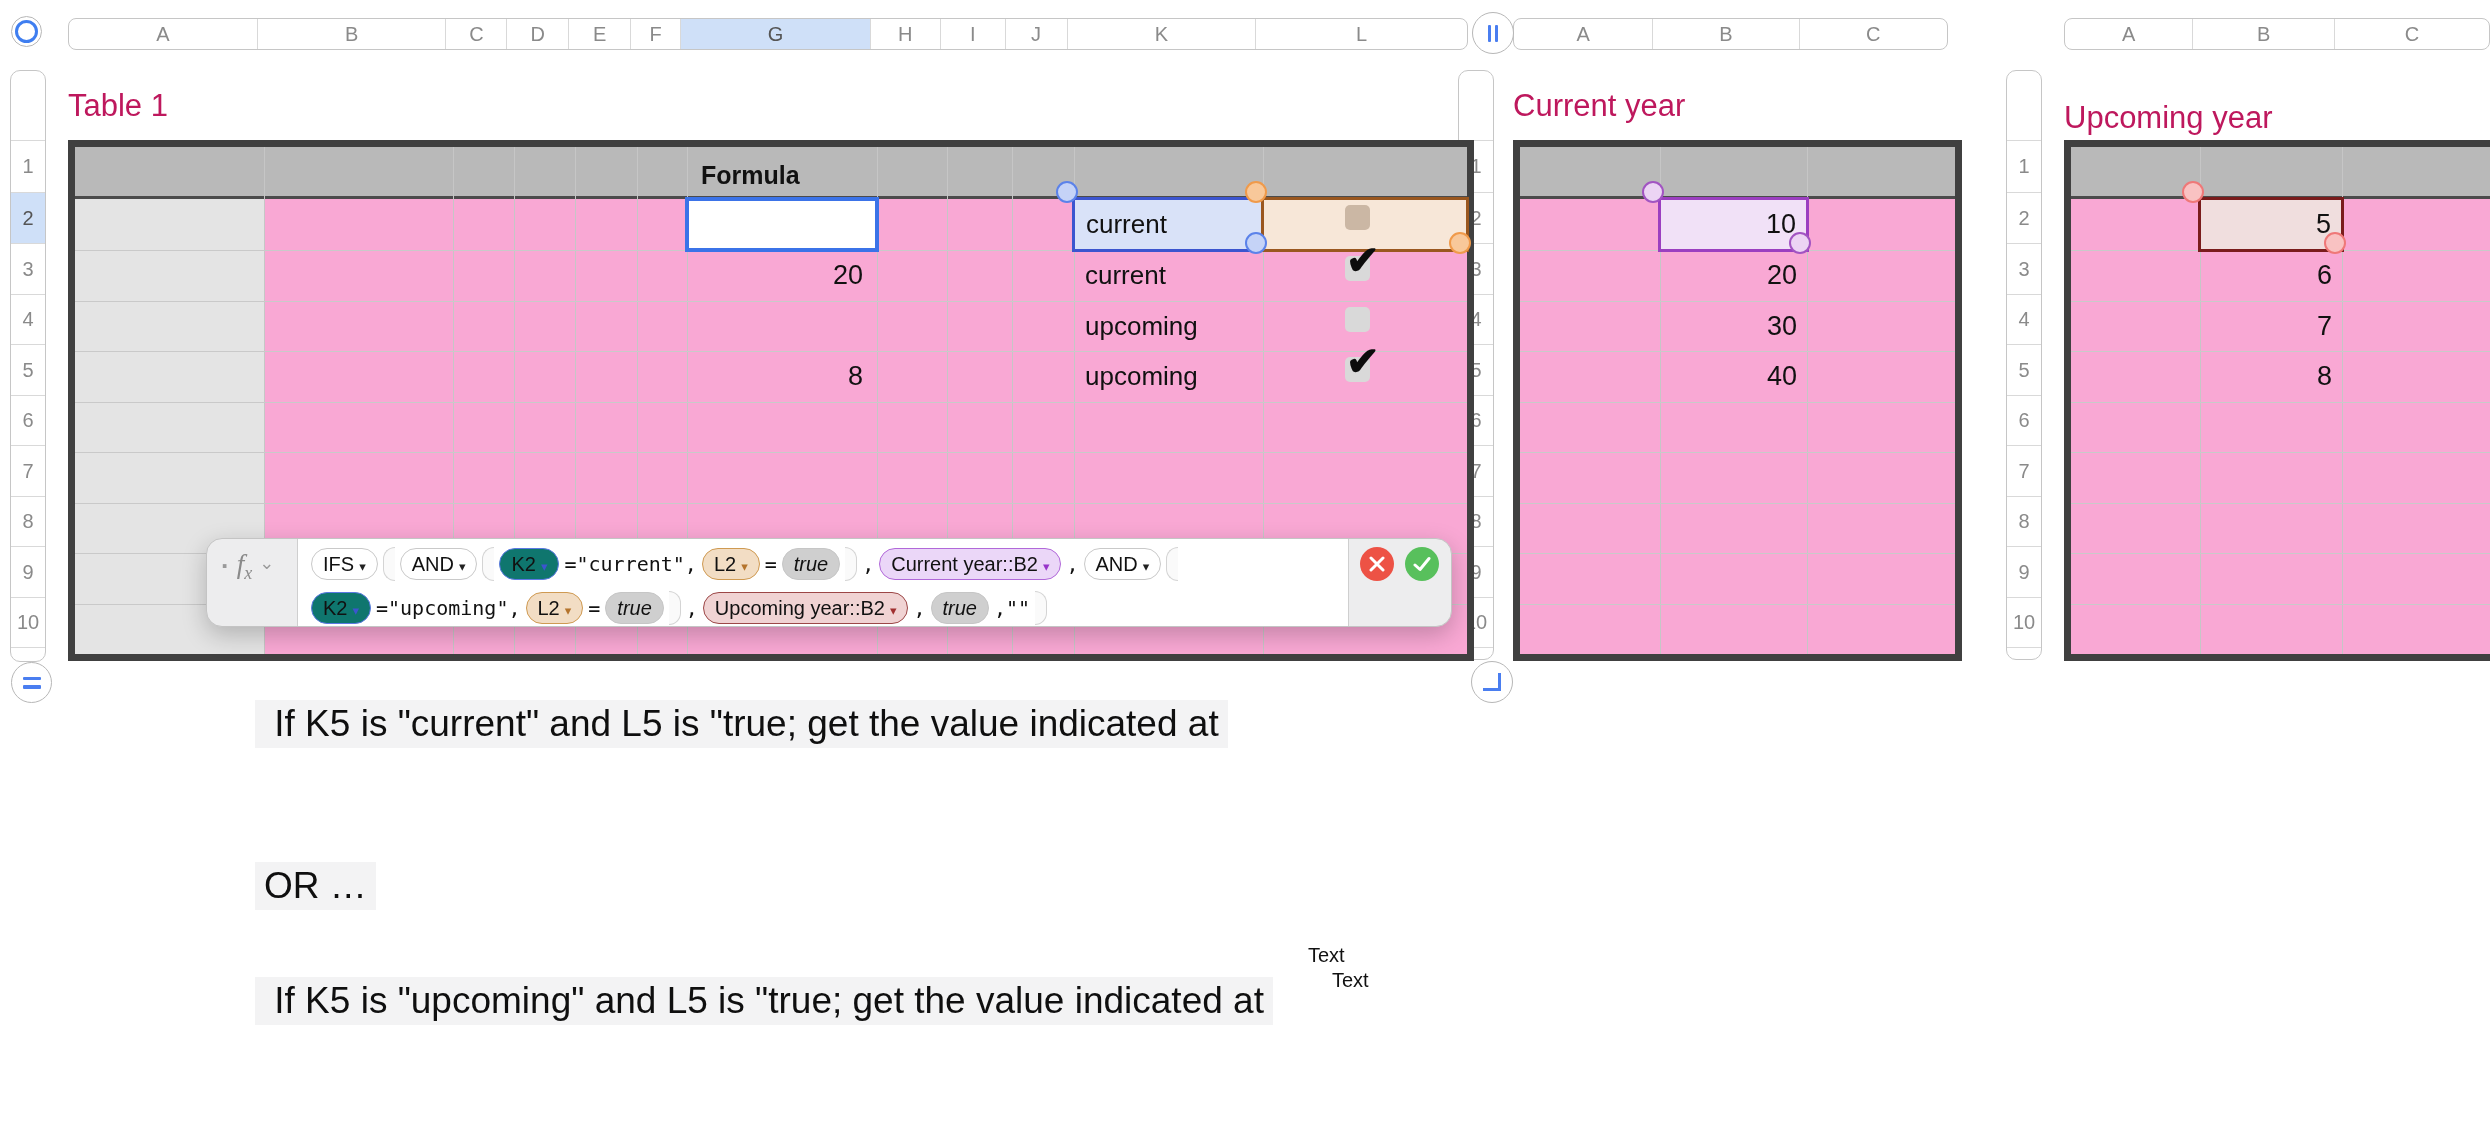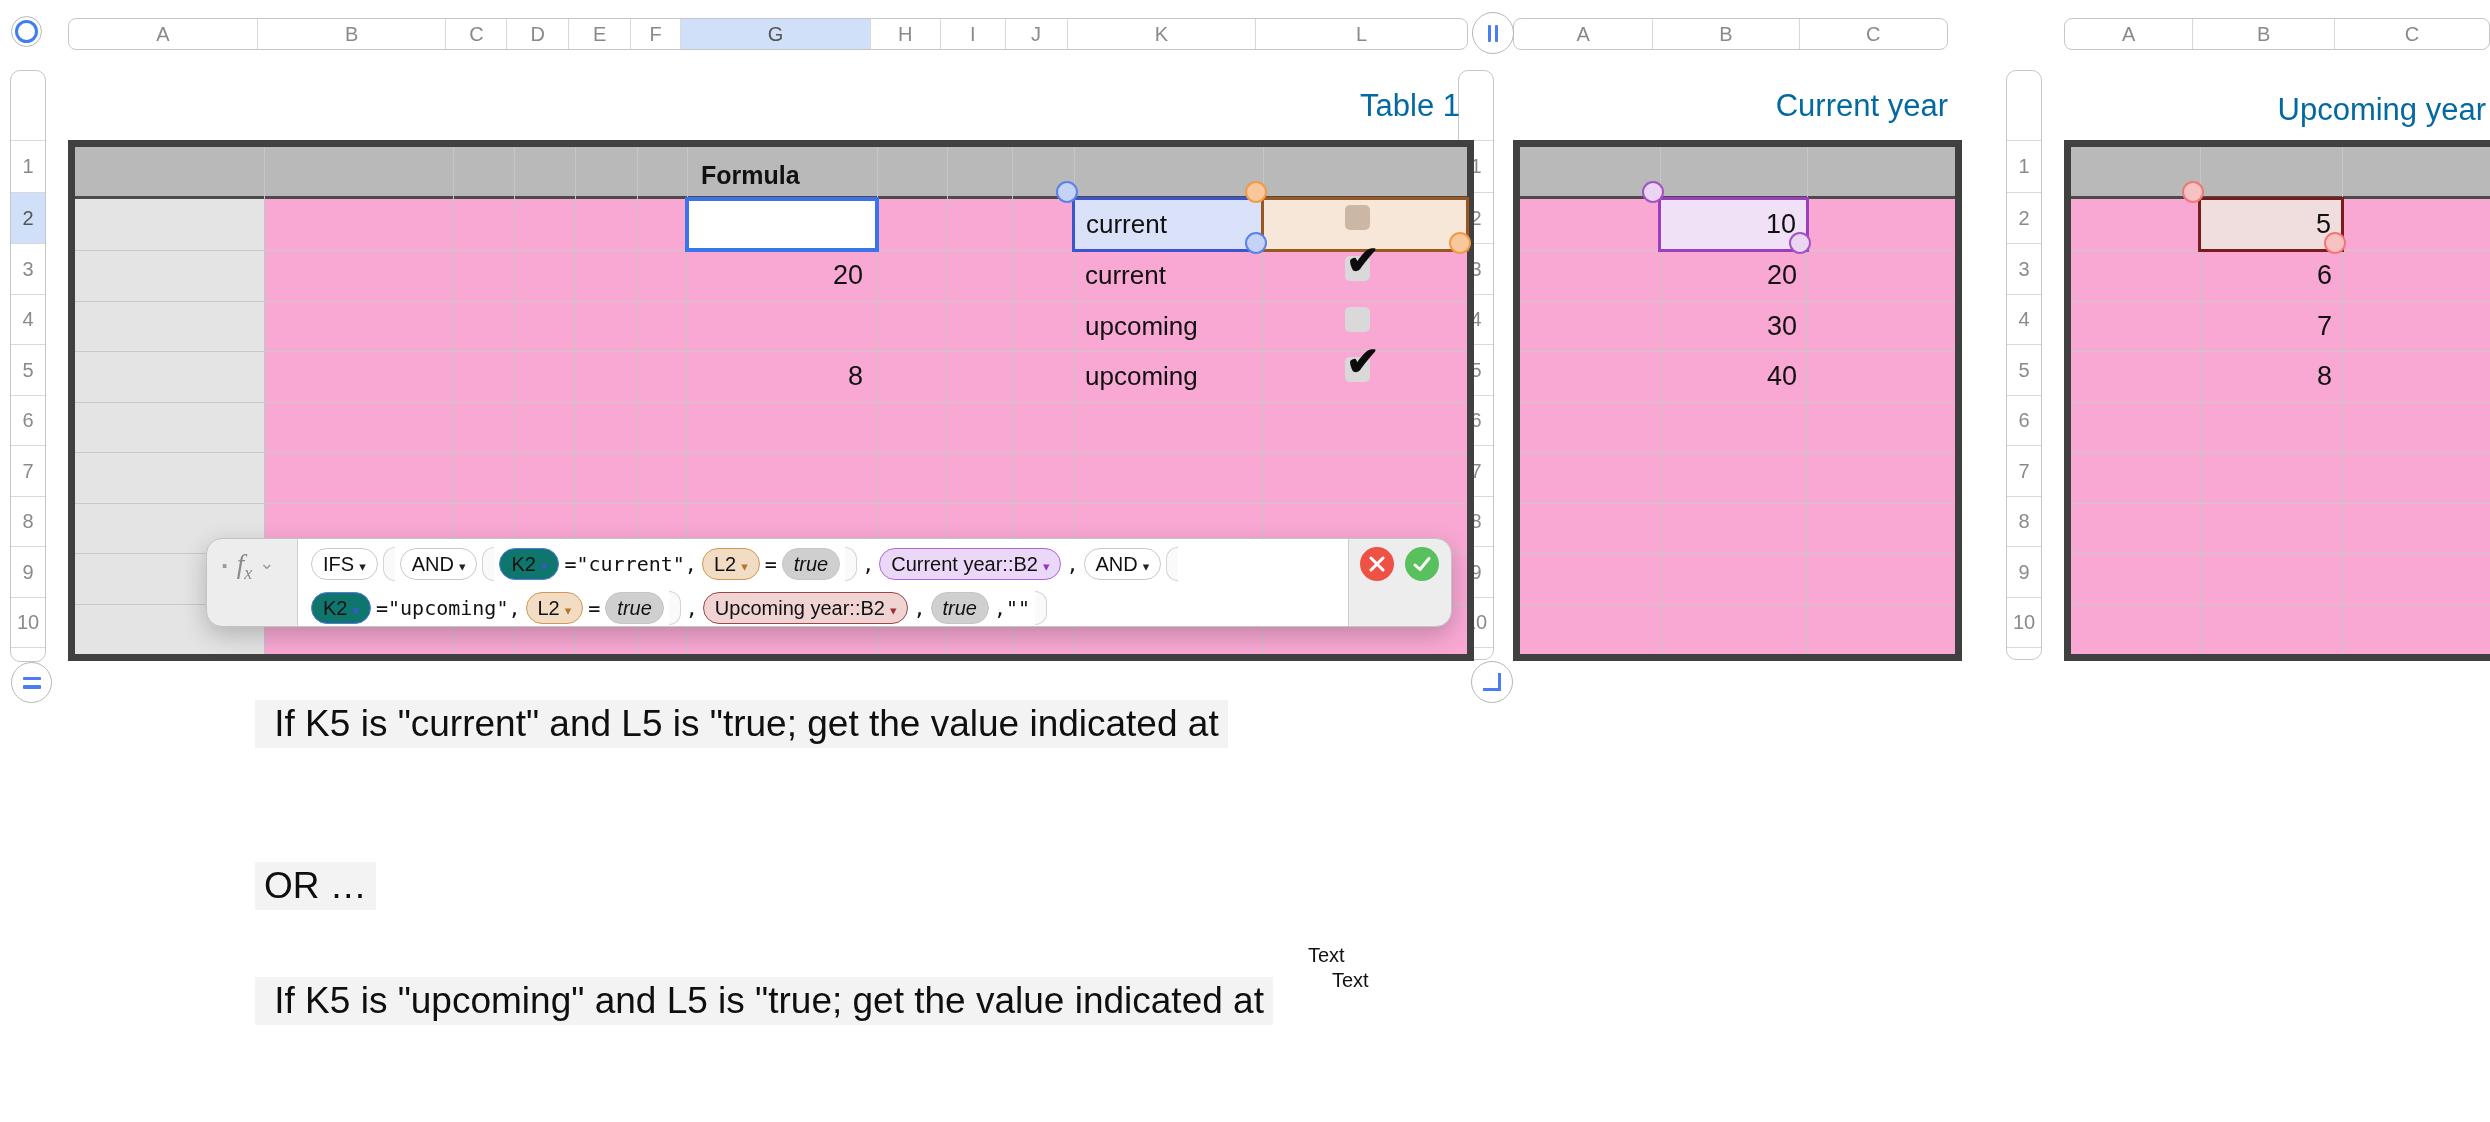--- a/index.html
+++ b/index.html
@@ -18,21 +18,21 @@
            align-items:center;justify-content:center;color:#8a8a8a;font-size:20px;box-sizing:border-box;}
   .rowcell.sel{background:#cfe0f8;color:#555;}
   
   .sheet-table{position:absolute;background:#f9a8d4;border:7px solid #404040;box-sizing:content-box;}
   .hdr-row{position:absolute;left:0;top:0;width:100%;height:52px;background:#b9b9b9;
            border-bottom:3px solid #4b4b4b;box-sizing:border-box;}
   .vl{position:absolute;top:0;bottom:0;width:1px;background:#c6c6c6;}
   .hl{position:absolute;left:0;right:0;height:1px;background:#c9c9c9;}
   .cellv{position:absolute;font-size:27px;display:flex;align-items:center;}
   .right{justify-content:flex-end;}
-  .title{position:absolute;font-size:31px;color:#0369a1;text-align:right;}
+  .title{position:absolute;font-size:31px;color:#be185d;text-align:left;}
   .selcell{position:absolute;box-sizing:border-box;display:flex;align-items:center;font-size:27px;}
   .handle{position:absolute;width:22px;height:22px;border-radius:50%;box-sizing:border-box;border:2px solid;}
   .cbx{position:absolute;width:25px;height:25px;border-radius:5px;background:#d9d9d9;}
   .cbx.checked::before{content:"✔";font-size:40px;font-weight:bold;color:#0c0c0c;
        position:absolute;top:-16px;left:1px;line-height:40px;}
   
   .circlebtn{position:absolute;border-radius:50%;background:#fff;border:1.5px solid #b7b7b7;
              box-sizing:border-box;display:flex;align-items:center;justify-content:center;}
   .inner-ring{width:17px;height:17px;border:3px solid #3f7ef0;border-radius:50%;}
   .vbar{width:3px;height:17px;background:#4a7ef0;border-radius:1px;margin:0 2px;}
@@ -151,21 +151,21 @@
     <div class="rowcell" style="top:274px;height:51px;">5</div>
     <div class="rowcell" style="top:325px;height:50px;">6</div>
     <div class="rowcell" style="top:375px;height:51px;">7</div>
     <div class="rowcell" style="top:426px;height:50px;">8</div>
     <div class="rowcell" style="top:476px;height:51px;">9</div>
     <div class="rowcell" style="top:527px;height:50px;">10</div>
   </div>
 
   <div class="title" style="left:68px;top:88px;width:1392px;">Table 1</div>
   <div class="title" style="left:1513px;top:88px;width:435px;">Current year</div>
-  <div class="title" style="left:2064px;top:92px;width:422px;">Upcoming year</div>
+  <div class="title" style="left:2064px;top:100px;width:422px;">Upcoming year</div>
 
   <div class="sheet-table" style="left:68px;top:140px;width:1392px;height:507px;">
     <div class="hdr-row"></div>
     <div style="position:absolute;left:0;top:52px;width:189px;height:455px;background:#e4e4e4;"></div>
     <div class="vl" style="left:189px;"></div>
     <div class="vl" style="left:378px;"></div>
     <div class="vl" style="left:439px;"></div>
     <div class="vl" style="left:500px;"></div>
     <div class="vl" style="left:562px;"></div>
     <div class="vl" style="left:612px;"></div>

